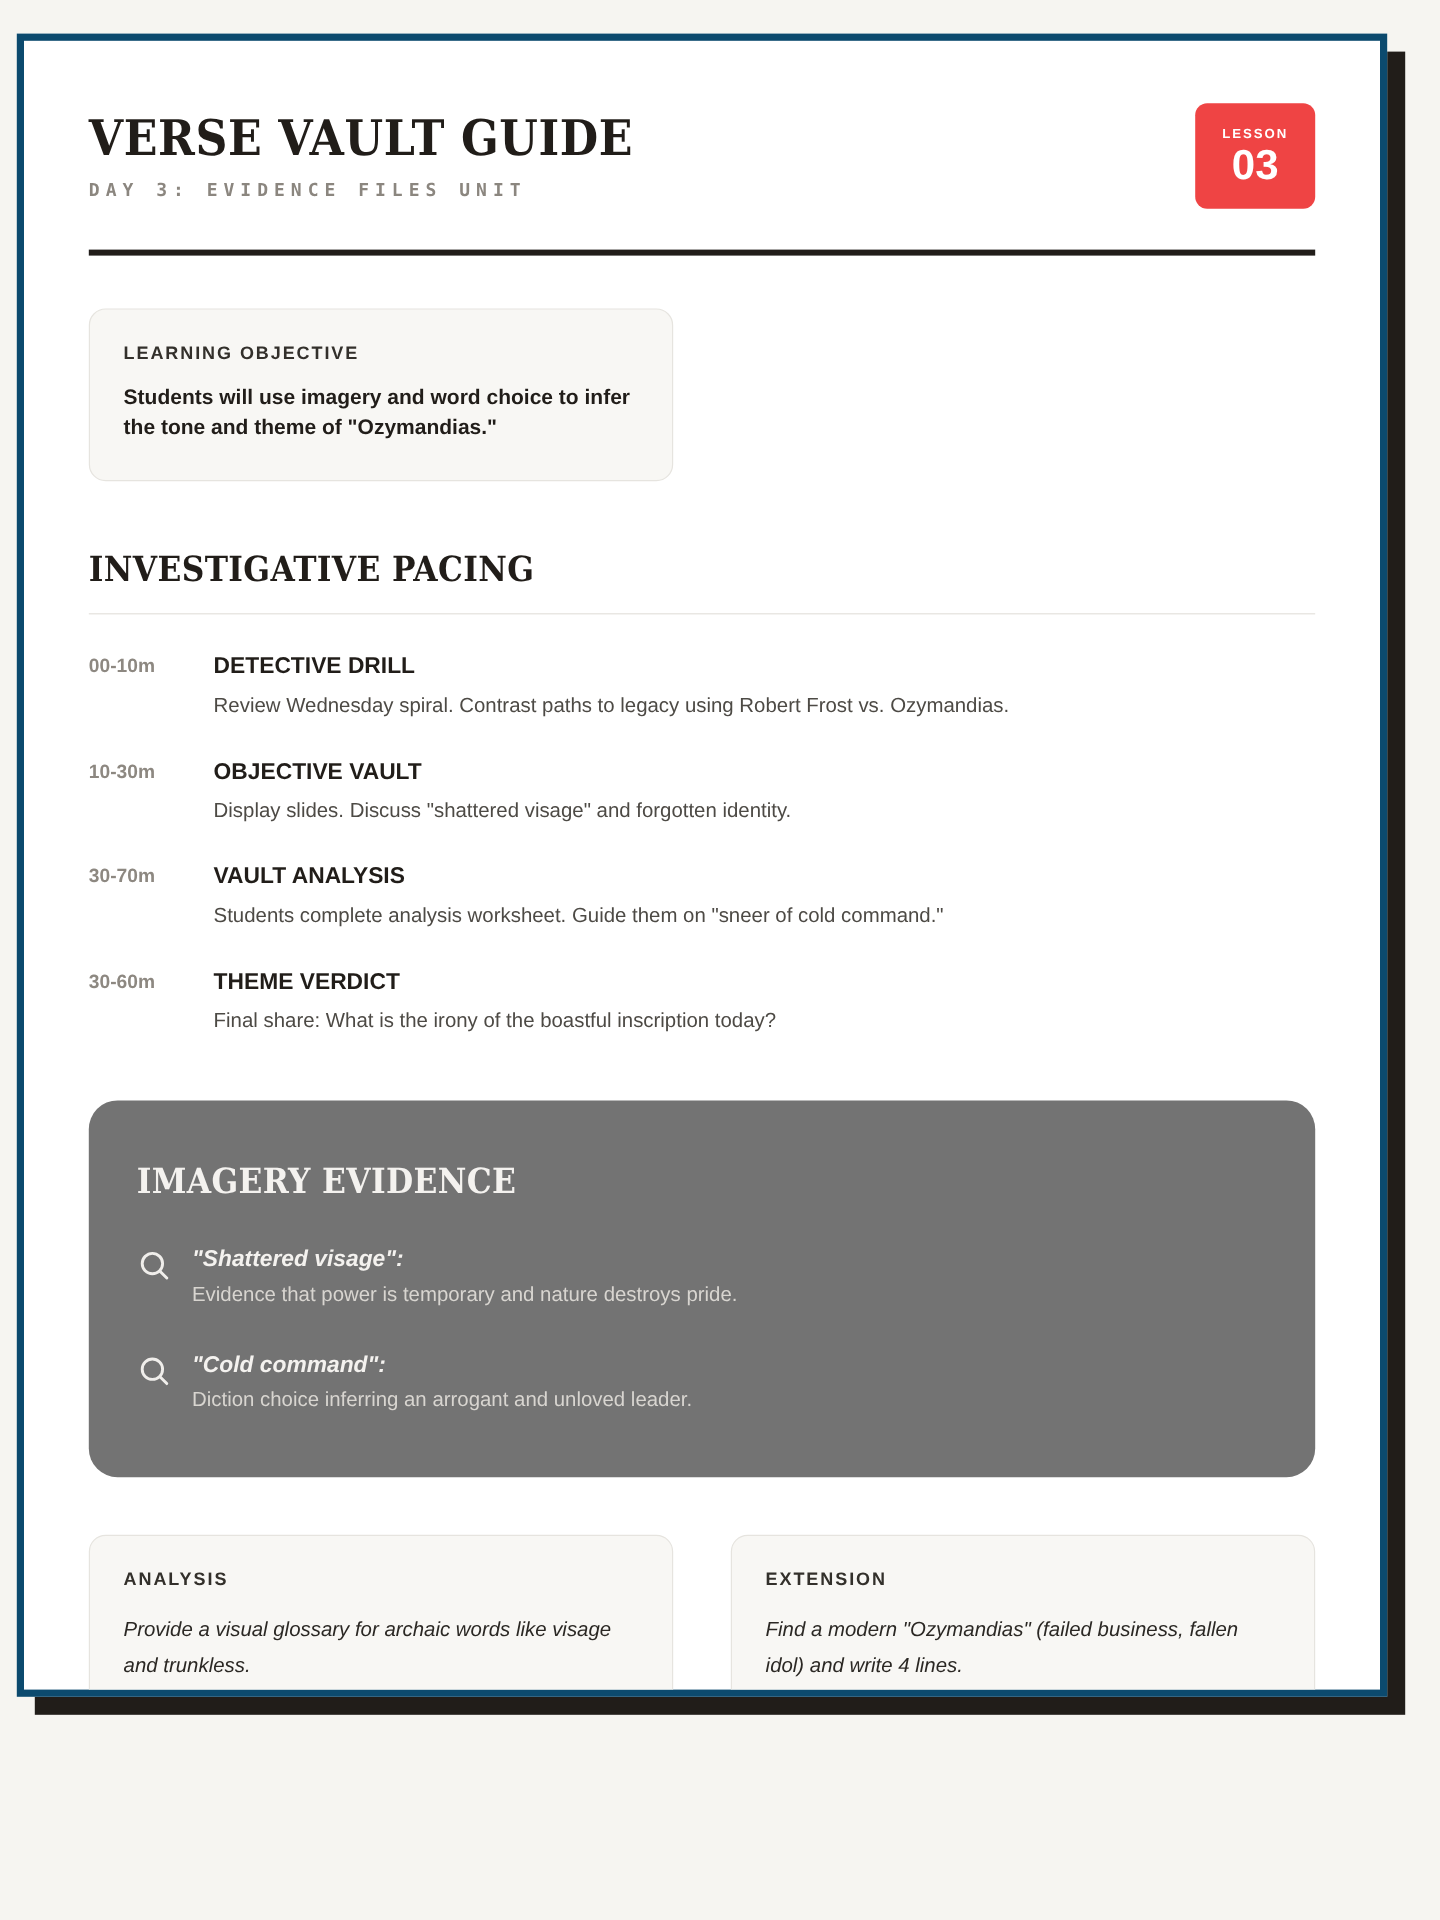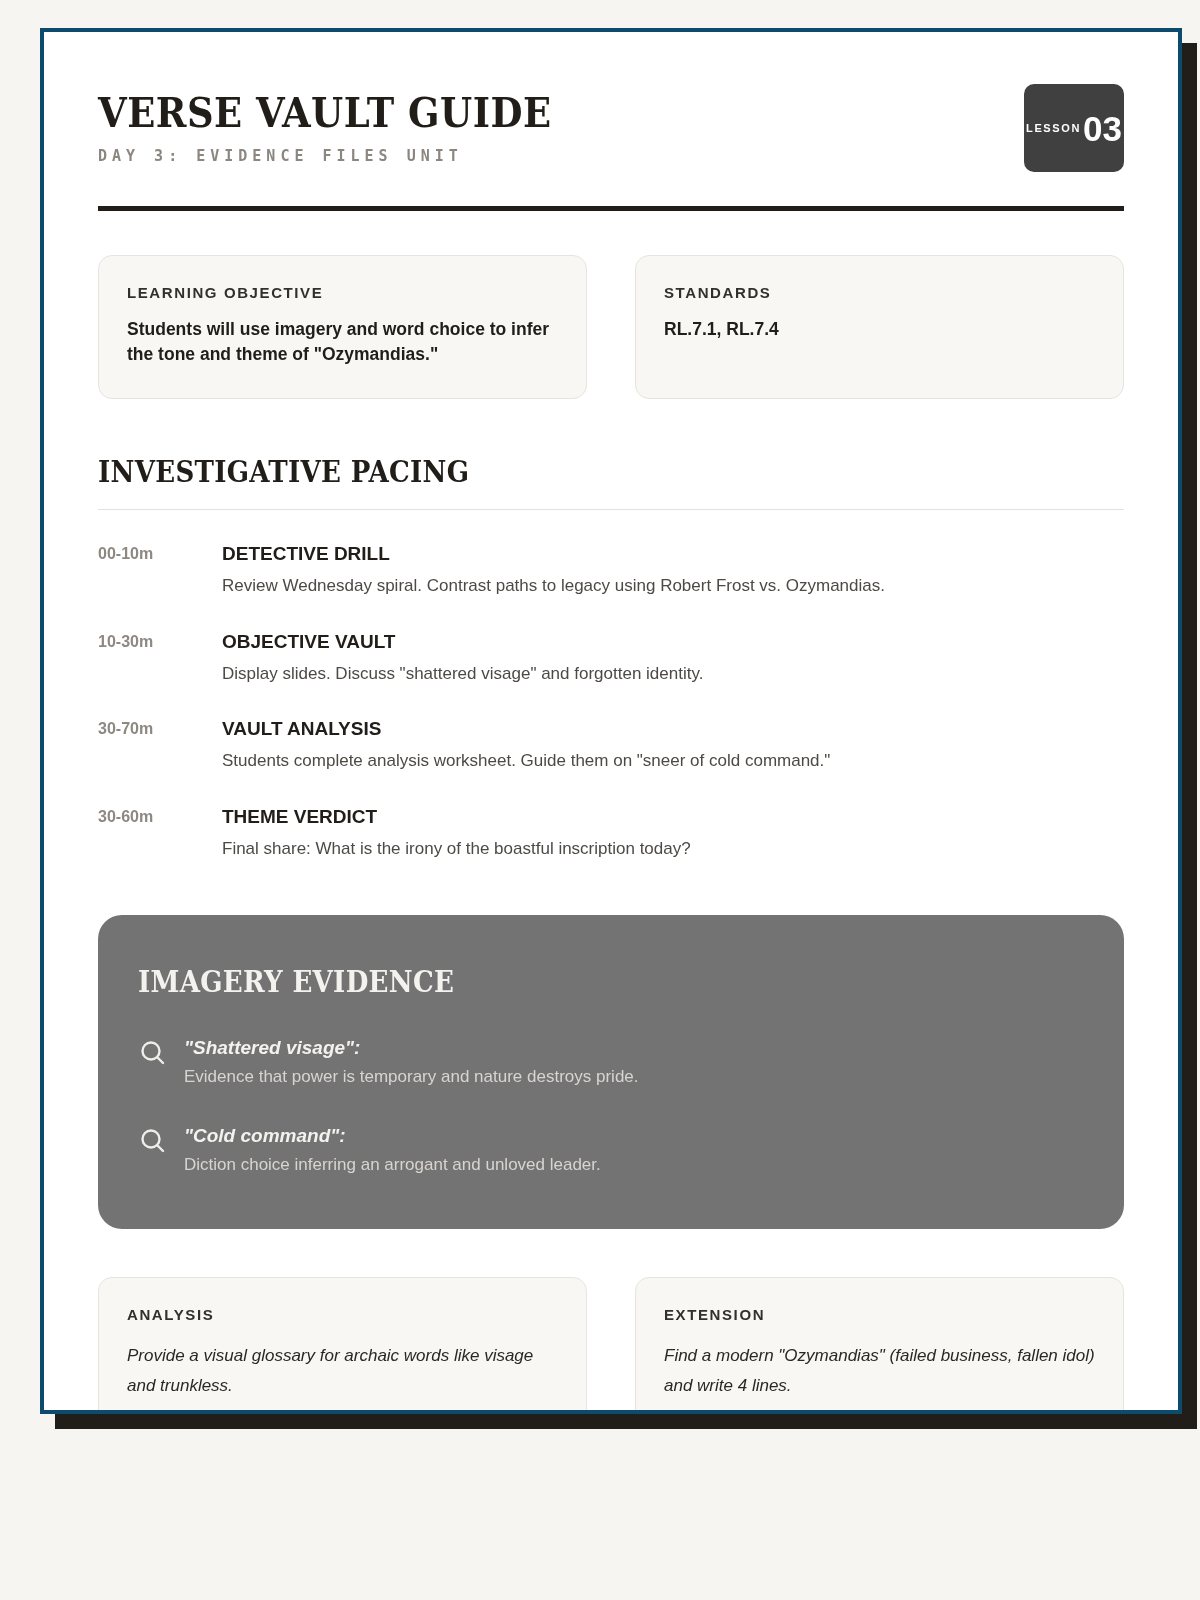--- a/index.html
+++ b/index.html
@@ -6,24 +6,24 @@
   html, body { margin: 0; padding: 0; }
   body {
     width: 1200px; height: 1600px;
     background: #f6f5f1;
     font-family: "Liberation Sans", sans-serif;
     color: #211d19;
     position: relative;
   }
   .sheet {
     position: absolute;
-    left: 40px; top: 28px;
+    left: 14px; top: 28px;
     width: 1142px; height: 1386px;
     background: #ffffff;
-    border: 4px solid #0c4a6e;
+    border: 6px solid #0c4a6e;
     box-shadow: 15px 15px 0 0 #211d19;
     overflow: hidden;
   }
   .content { padding: 52px 54px 0 54px; }
 
   
   .header { display: flex; justify-content: space-between; align-items: flex-start; }
   .page-title {
     margin: 8px 0 0 0;
     font-family: "DejaVu Serif", serif;
@@ -37,24 +37,24 @@
   .page-subtitle {
     margin-top: 12px;
     font-family: "DejaVu Sans Mono", monospace;
     font-weight: bold;
     font-size: 15px;
     letter-spacing: 5px;
     color: #8b867f;
   }
   .badge {
     width: 100px; height: 88px;
-    background: #404040;
+    background: #ef4444;
     border-radius: 10px;
     color: #ffffff;
-    display: flex; 
+    display: flex; flex-direction: column;
     align-items: center; justify-content: center;
     gap: 2px;
     flex: 0 0 auto;
   }
   .badge-label { font-size: 11px; font-weight: bold; letter-spacing: 1.6px; }
   .badge-number { font-size: 35px; font-weight: bold; line-height: 1; }
 
   .rule { height: 5px; background: #211d19; margin-top: 34px; }
 
   
@@ -99,21 +99,20 @@
     font-size: 29px;
     letter-spacing: 0.3px;
     color: #211d19;
   }
   .pacing { margin-top: 56px; }
   .thin-rule { height: 1px; background: #e4e2dd; margin-top: 20px; }
   .pacing-row {
     display: grid;
     grid-template-columns: 104px 1fr;
     margin-top: 33px;
-    gap: 20px;
   }
   .pacing-time {
     font-size: 16px; font-weight: bold;
     color: #8d8881;
     padding-top: 2px;
   }
   .pacing-title { font-size: 19px; font-weight: bold; color: #211d19; }
   .pacing-desc {
     margin-top: 9px;
     font-size: 17px;
@@ -160,24 +159,20 @@
         <span class="badge-number">03</span>
       </div>
     </header>
 
     <div class="rule"></div>
 
     <section class="cards">
       <div class="card">
         <div class="card-label">LEARNING OBJECTIVE</div>
         <div class="card-text-bold">Students will use imagery and word choice to infer the tone and theme of "Ozymandias."</div>
-      </div>
-      <div class="card">
-        <div class="card-label">STANDARDS</div>
-        <div class="card-text-bold">RL.7.1, RL.7.4</div>
       </div>
     </section>
 
     <section class="pacing">
       <h2 class="section-heading">INVESTIGATIVE PACING</h2>
       <div class="thin-rule"></div>
 
       <div class="pacing-row">
         <div class="pacing-time">00-10m</div>
         <div>

